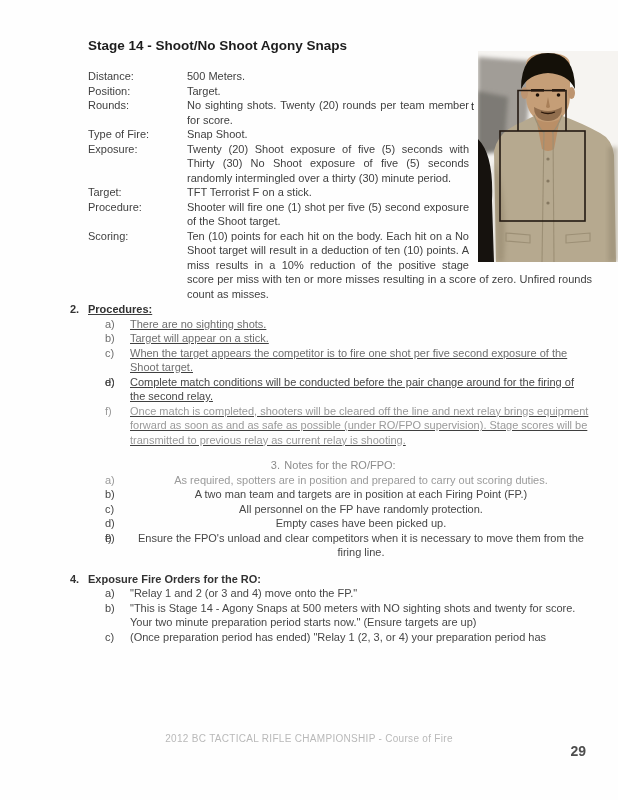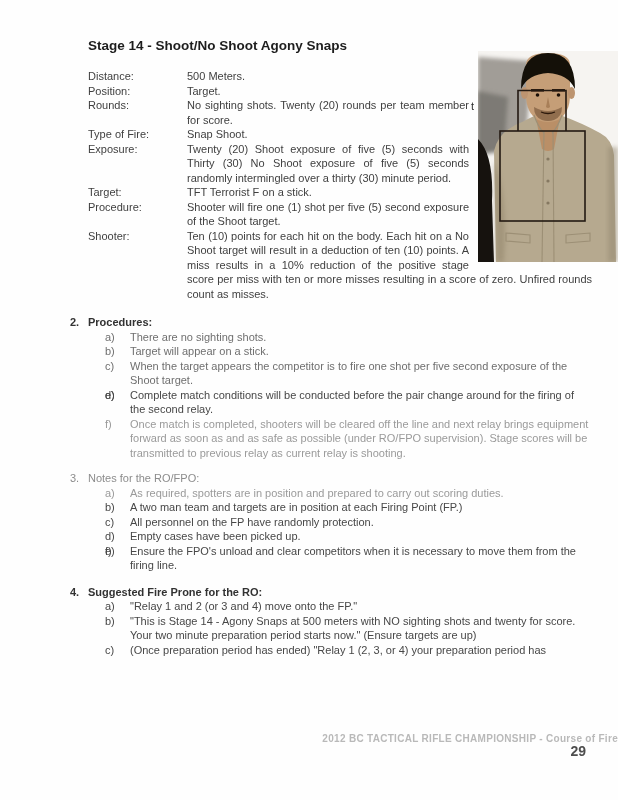--- a/index.html
+++ b/index.html
@@ -19,25 +19,25 @@
   
   .num-section{margin-top:14px;}
   .sec-head .sec-num{display:inline-block;width:18px;}
   .sec-head.h-bold{font-weight:bold;color:#323232;}
   .sec-head.h-faded{color:#8c8c8c;}
   .sec-item{position:relative;padding-left:60px;}
   .item-letter{position:absolute;left:35px;top:0;}
   .tone-a{color:#474747;}
   .tone-b{color:#6f6f6f;}
   .tone-c{color:#9a9a9a;}
-  .sec2{margin-top:14px;}
-  .sec3{margin-top:11px;}
+  .sec2{margin-top:1px;text-decoration:underline;}
+  .sec3{margin-top:11px;text-align:center;}
   .sec4{margin-top:12px;}
-  .footer{position:absolute;left:0;right:0;top:732px;text-align:right;
-    font-weight:bold;font-size:10px;color:#b9b9b9;letter-spacing:.3px;}
+  .footer{position:absolute;left:0;right:0;top:732px;text-align:center;
+    font-weight:normal;font-size:10px;color:#b9b9b9;letter-spacing:.3px;}
   .pagenum{position:absolute;right:32px;top:744px;font-size:14px;font-weight:bold;color:#4d4d4d;}
 </style>
 </head>
 <body>
 
 <div class="page">
 
   <h1 class="title">Stage 14 - Shoot/No Shoot Agony Snaps</h1>
 
   <section class="specs">
@@ -97,21 +97,21 @@
     <div class="spec-row">
       <span class="spec-label">Exposure:</span><span class="spec-value">Twenty (20) Shoot exposure of five (5) seconds with Thirty (30) No Shoot exposure of five (5) seconds randomly intermingled over a thirty (30) minute period.</span>
     </div>
     <div class="spec-row">
       <span class="spec-label">Target:</span><span class="spec-value">TFT Terrorist F on a stick.</span>
     </div>
     <div class="spec-row">
       <span class="spec-label">Procedure:</span><span class="spec-value">Shooter will fire one (1) shot per five (5) second exposure of the Shoot target.</span>
     </div>
     <div class="spec-row">
-      <span class="spec-label">Shooter:</span><span class="spec-value">Ten (10) points for each hit on the body. Each hit on a No Shoot target will result in a deduction of ten (10) points.  A miss results in a 10% reduction of the positive stage score per miss with ten or more misses resulting in a score of zero. Unfired rounds count as misses.</span>
+      <span class="spec-label">Scoring:</span><span class="spec-value">Ten (10) points for each hit on the body. Each hit on a No Shoot target will result in a deduction of ten (10) points.  A miss results in a 10% reduction of the positive stage score per miss with ten or more misses resulting in a score of zero. Unfired rounds count as misses.</span>
     </div>
 
     <span class="fragment">t</span>
   </section>
 
   <section class="num-section sec2">
     <div class="sec-head h-bold">
       <span class="sec-num">2.</span><span class="sec-title">Procedures:</span>
     </div>
     <div class="sec-items">
@@ -133,21 +133,21 @@
       <div class="sec-item tone-a"><span class="item-letter">b)</span><span class="item-text">A two man team and targets are in position at each Firing Point (FP.)</span></div>
       <div class="sec-item tone-a"><span class="item-letter">c)</span><span class="item-text">All personnel on the FP have randomly protection.</span></div>
       <div class="sec-item tone-a"><span class="item-letter">d)</span><span class="item-text">Empty cases have been picked up.</span></div>
       <div class="sec-item tone-a"><span class="item-letter">e)</span></div>
       <div class="sec-item tone-a"><span class="item-letter">f)</span><span class="item-text">Ensure the FPO's unload and clear competitors when it is necessary to move them from the firing line.</span></div>
     </div>
   </section>
 
   <section class="num-section sec4">
     <div class="sec-head h-bold">
-      <span class="sec-num">4.</span><span class="sec-title">Suggested Fire Prone for the RO:</span>
+      <span class="sec-num">4.</span><span class="sec-title">Exposure Fire Orders for the RO:</span>
     </div>
     <div class="sec-items">
       <div class="sec-item tone-a"><span class="item-letter">a)</span><span class="item-text">"Relay 1 and 2 (or 3 and 4) move onto the FP."</span></div>
       <div class="sec-item tone-a"><span class="item-letter">b)</span><span class="item-text">"This is Stage 14 - Agony Snaps at 500 meters with NO sighting shots and twenty for score. Your two minute preparation period starts now." (Ensure targets are up)</span></div>
       <div class="sec-item tone-a"><span class="item-letter">c)</span><span class="item-text">(Once preparation period has ended) "Relay 1 (2, 3, or 4) your preparation period has</span></div>
     </div>
   </section>
 
   <div class="footer">2012 BC TACTICAL RIFLE CHAMPIONSHIP - Course of Fire</div>
   <div class="pagenum">29</div>

